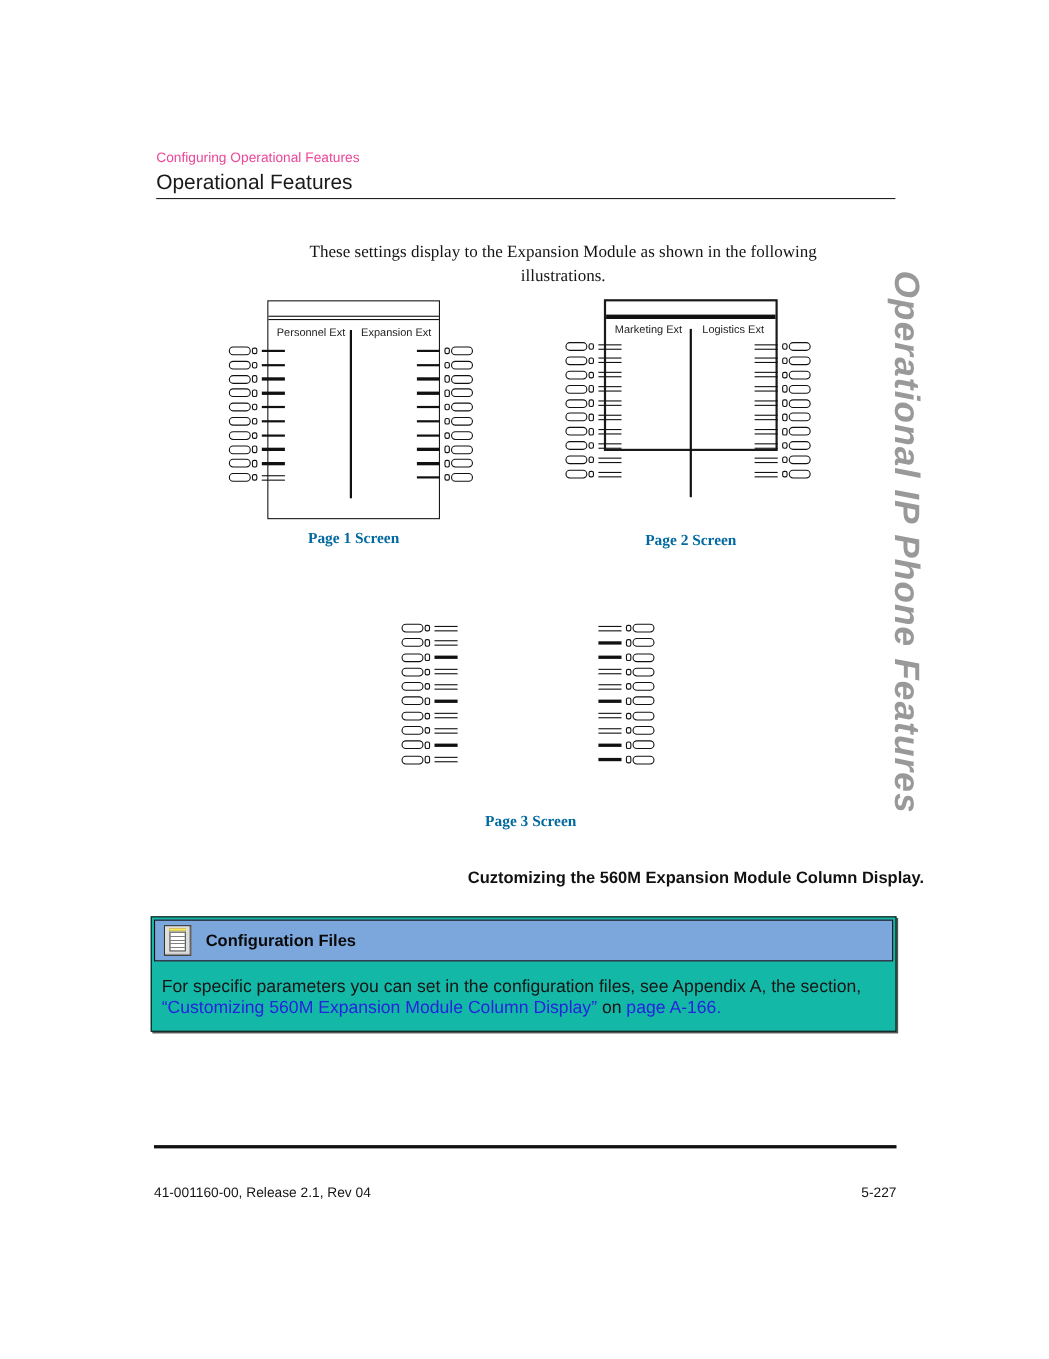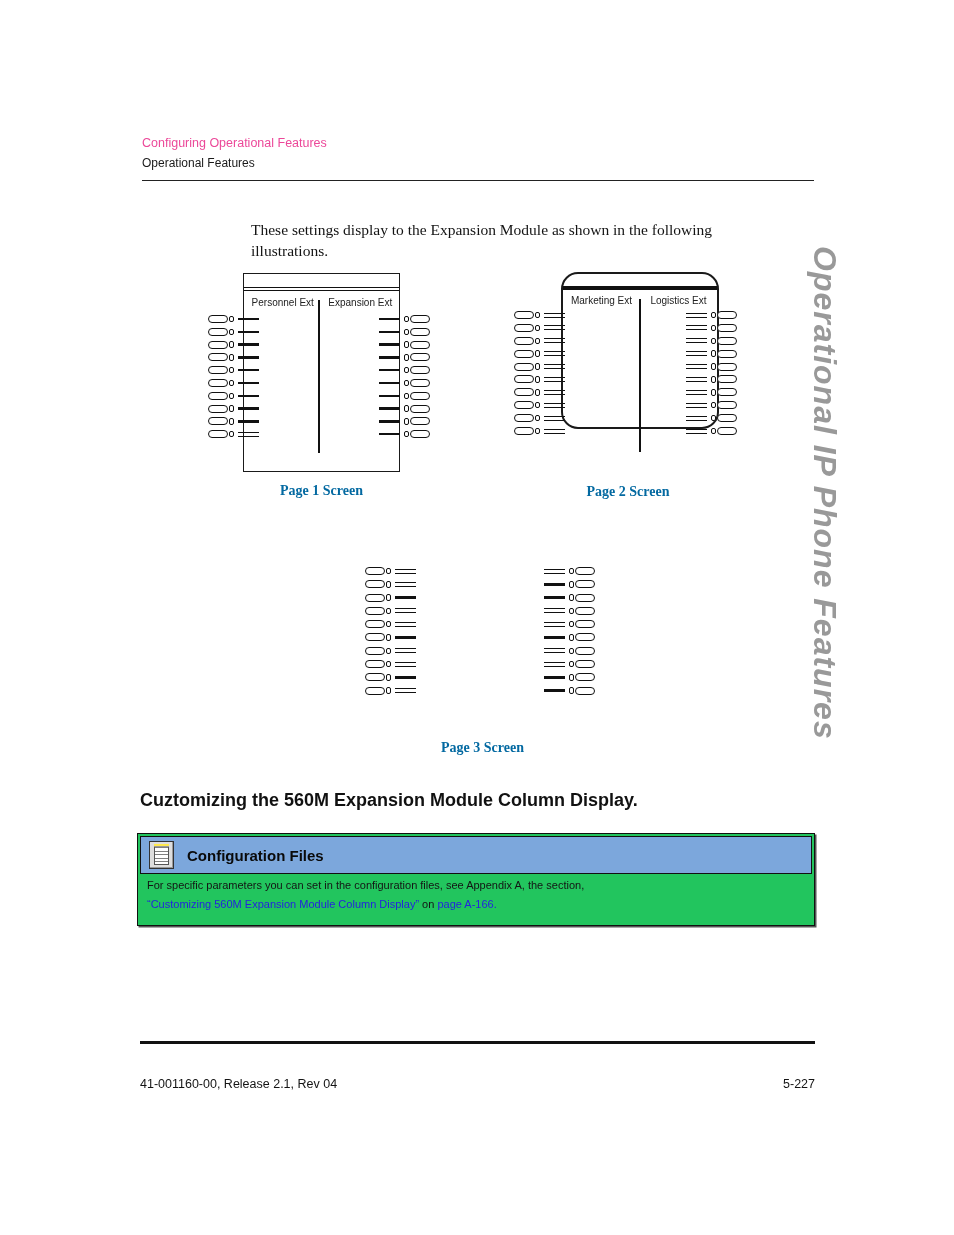--- a/index.html
+++ b/index.html
@@ -2,36 +2,36 @@
 <html><head>
 <meta charset="utf-8">
 <style>
   * { box-sizing: border-box; margin: 0; padding: 0; }
   html,body { background:#fff; }
   body { font-family:"Liberation Sans", sans-serif; color:#111; }
   .page { position:relative; width:954px; height:1235px; background:#fff; overflow:hidden; }
 
   
   .breadcrumb { position:absolute; left:142px; top:136px; font-size:12.5px; color:#ec4899; }
-  .section-title { position:absolute; left:142px; top:156px; font-size:12px; color:#1a1a1a; }
+  .section-title { position:absolute; left:142px; top:156px; font-size:19px; color:#1a1a1a; }
   .header-rule { position:absolute; left:142px; top:180px; width:672px; border-top:1.5px solid #222; }
 
   
   .intro { position:absolute; left:251px; top:219px; width:522px;
-           font-family:"Liberation Serif", serif; font-size:15.5px; line-height:21px; color:#141414; }
+           font-family:"Liberation Serif", serif; font-size:15.5px; line-height:21px; color:#141414;text-align:center; }
 
   
   .diagram { position:absolute; }
   #d1 { left:205px; top:273px; width:233px; height:235px; }
   #d2 { left:511px; top:272px; width:234px; height:233px; }
   #d3 { left:362px; top:525px; width:241px; height:242px; }
 
   .module { position:absolute; top:0; background:#fff; border:1.5px solid #1a1a1a;padding-left:40px; }
   #d1 .module { left:38px; width:157px; height:199px; }
-  #d2 .module { left:50px; width:158px; height:157px; border-width:2.5px;border-radius:17px; }
+  #d2 .module { left:38px; width:158px; height:138px; border-width:2.5px; }
   #d3 .module { left:38px; width:165px; height:207px; border-width:2px; border-right-width:3px; }
 
   .topline { position:absolute; left:0; right:0; }
   .topline.double { height:4px; border-top:1.3px solid #111; border-bottom:1.3px solid #111; }
   .topline.thick  { height:3.5px; background:#111; }
   #d1 .topline { top:13px; }
   #d2 .topline { top:12px; }
   #d3 .topline { top:11px; }
 
   .labels { position:absolute; left:0; right:0; display:flex; font-size:10px; color:#222; }
@@ -66,37 +66,37 @@
   .kline.solid  { height:2.5px; background:#111; }
   .kline.double { height:5px; border-top:1.4px solid #111; border-bottom:1.4px solid #111; background:transparent; }
 
   .caption { position:absolute; left:0; right:0; text-align:center;
              font-family:"Liberation Serif", serif; font-weight:bold; font-size:14px; color:#0369a1; }
   #d1 .caption { top:210px; }
   #d2 .caption { top:212px; }
   #d3 .caption { top:215px; }
 
   
-  .fig-heading { position:absolute; left:140px; top:790px; width:700px; text-align:left;
-                 font-size:18px; font-weight:bold; color:#111; }
-
-  
-  .notebox { position:absolute; left:137px; top:833px; width:678px; background:#22c55e;
+  .fig-heading { position:absolute; left:140px; top:790px; width:700px; text-align:right;
+                 font-size:15px; font-weight:bold; color:#111; }
+
+  
+  .notebox { position:absolute; left:137px; top:833px; width:678px; background:#14b8a6;
              border:1.5px solid #111; box-shadow:1.5px 1.5px 0 #555; }
   .notebar { height:38px; margin:2px 2px 0 2px; border:1.5px solid #111;
              display:flex; align-items:center; gap:13px; padding-left:8px; }
   .notetitle { font-size:15px; font-weight:bold; color:#0a0a0a; }
   .noteicon { position:relative; display:inline-block; width:25px; height:28px;
               background:#dedede; border:1.2px solid #333; box-shadow:inset -1px -1px 0 #999; }
   .noteicon .pad { position:absolute; left:4px; top:2px; width:15px; height:21px;
                    border:1px solid #555;
                    background:repeating-linear-gradient(to bottom, #fff 0px, #fff 2.4px, #808080 2.4px, #808080 3.4px); }
   .noteicon .padtop { position:absolute; left:-1px; top:-1px; right:-1px; height:3px;
                       background:#ffe94d; border-bottom:1px solid #999; }
-  .notebody { padding:2px 9px 11px 9px; font-size:11px; line-height:19px; color:#141414; }
+  .notebody { padding:14px 9px 11px 9px; font-size:16px; line-height:19px; color:#141414; }
   .doclink { text-decoration:none; cursor:pointer; }
 
   
   .footrule { position:absolute; left:140px; top:1041px; width:675px; height:3px; background:#111; }
   .footrow { position:absolute; left:140px; top:1077px; width:675px; display:flex;
              justify-content:space-between; font-size:12.5px; color:#141414; }
 
   
   .sidebar-text { position:absolute; left:806px; top:246px; height:560px;
                   writing-mode:vertical-rl; text-orientation:mixed;

